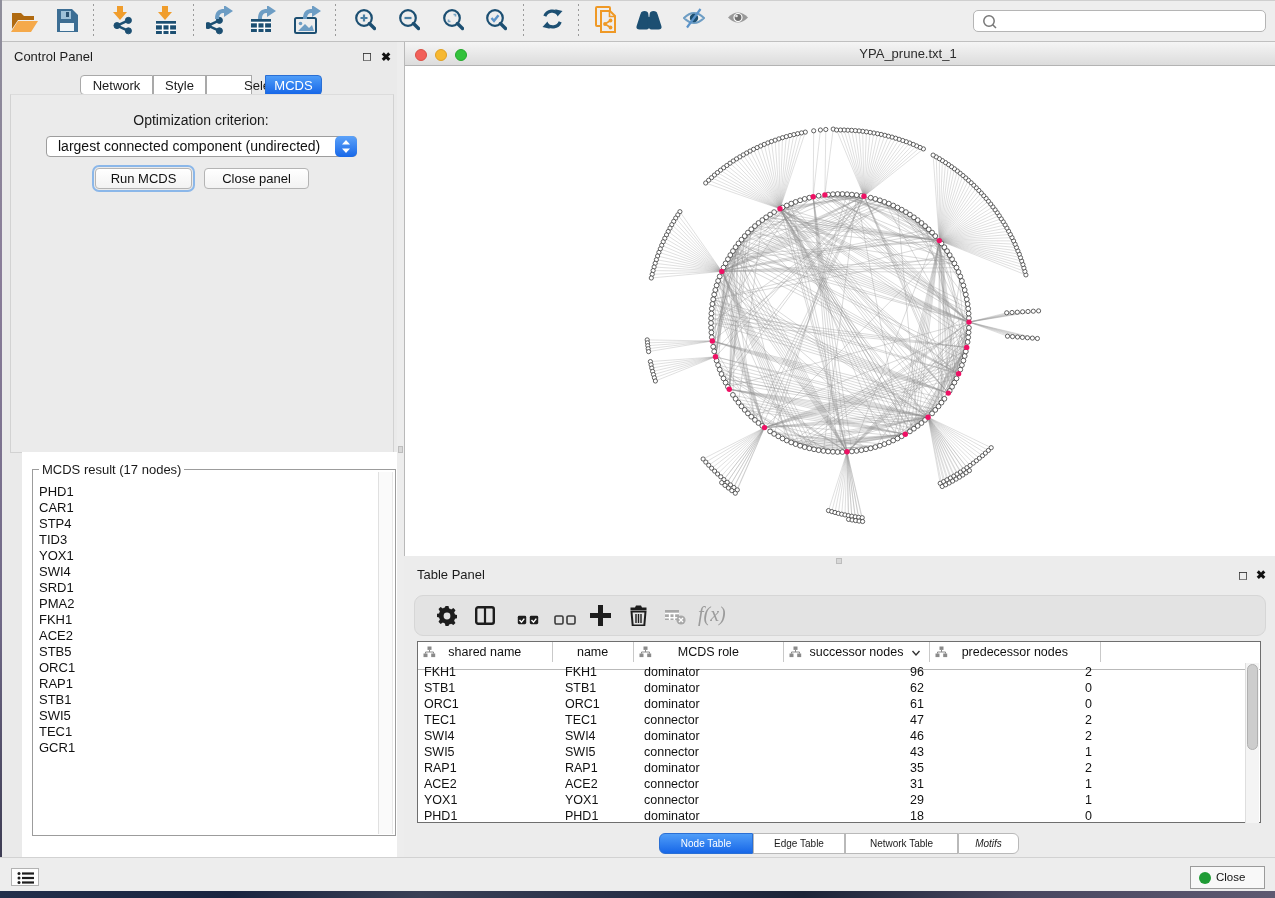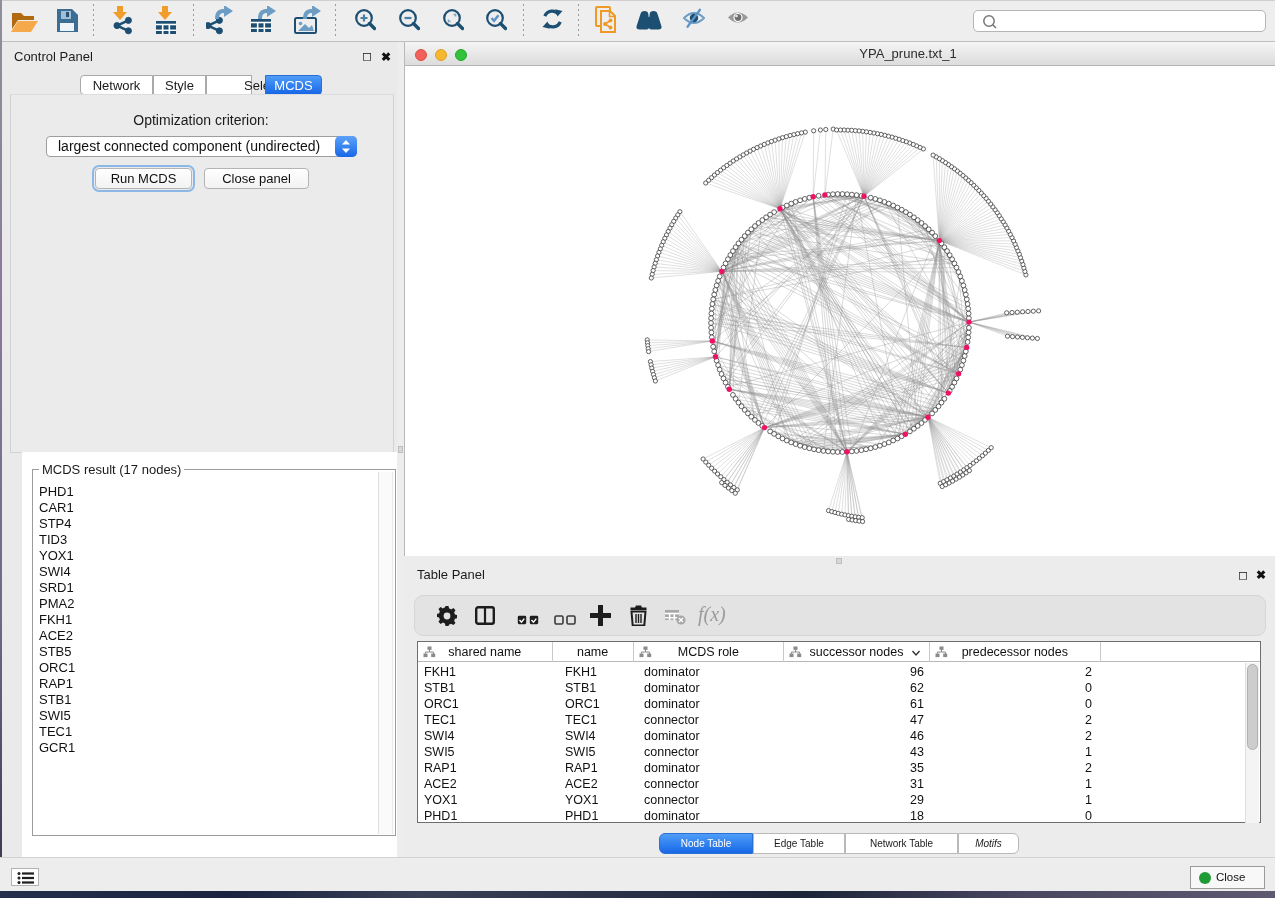--- a/index.html
+++ b/index.html
@@ -43,21 +43,21 @@
 #nettitle { position:absolute; left:0; top:0; width:871px; height:24px; background:linear-gradient(#f5f5f5,#dcdcdc); border-bottom:1px solid #b3b3b3; }
 #nettitle .t { position:absolute; left:0; top:4px; width:1006px; text-align:center; font-size:13px; color:#2c2c2c; }
 .light { position:absolute; top:7px; width:12px; height:12px; border-radius:6px; }
 #netcanvas { position:absolute; left:0; top:25px; width:870px; height:489px; background:#fff; }
 
 
 #tpanel { position:absolute; left:404px; top:556px; width:871px; height:301px; background:#ececec; }
 #tpanel .title { position:absolute; left:13px; top:11px; font-size:13px; color:#1c1c1c; }
 #ttoolbar { position:absolute; left:10px; top:39px; width:852px; height:41px; background:#e3e3e3; border:1px solid #d6d6d6; border-radius:9px; }
 #ttable { position:absolute; left:13px; top:85px; width:844px; height:182px; background:#fff; border:1px solid #6e6e6e; }
-#thead { position:absolute; left:0; top:0; width:842px; height:20px; background:#fff; border-bottom:1px solid #b9b9b9; font-size:12.5px; color:#111; }
+#thead { position:absolute; left:0; top:0; width:842px; height:28px; background:#fff; border-bottom:1px solid #b9b9b9; font-size:12.5px; color:#111; }
 .hcol { position:absolute; top:0; height:20px; border-right:1px solid #c9c9c9; text-align:center; line-height:20px; }
 .trow { position:absolute; left:0; width:842px; height:16px; font-size:12.5px; color:#111; line-height:16px; }
 .c1 { position:absolute; left:6px; }
 .c2 { position:absolute; left:147px; }
 .c3 { position:absolute; left:226px; }
 .c4 { position:absolute; right:336px; text-align:right; }
 .c5 { position:absolute; right:168px; text-align:right; }
 #tscroll { position:absolute; right:1px; top:21px; width:14px; height:160px; background:#f4f4f4; border-left:1px solid #dedede; }
 #tscroll .thumb { position:absolute; left:1px; top:1px; width:11px; height:86px; background:#cdcdcd; border:1px solid #b0b0b0; border-radius:6px; }
 .btab { position:absolute; top:277px; height:21px; background:#fff; border:1px solid #b9b9b9; font-size:10px; color:#1a1a1a; text-align:center; line-height:20px; }

